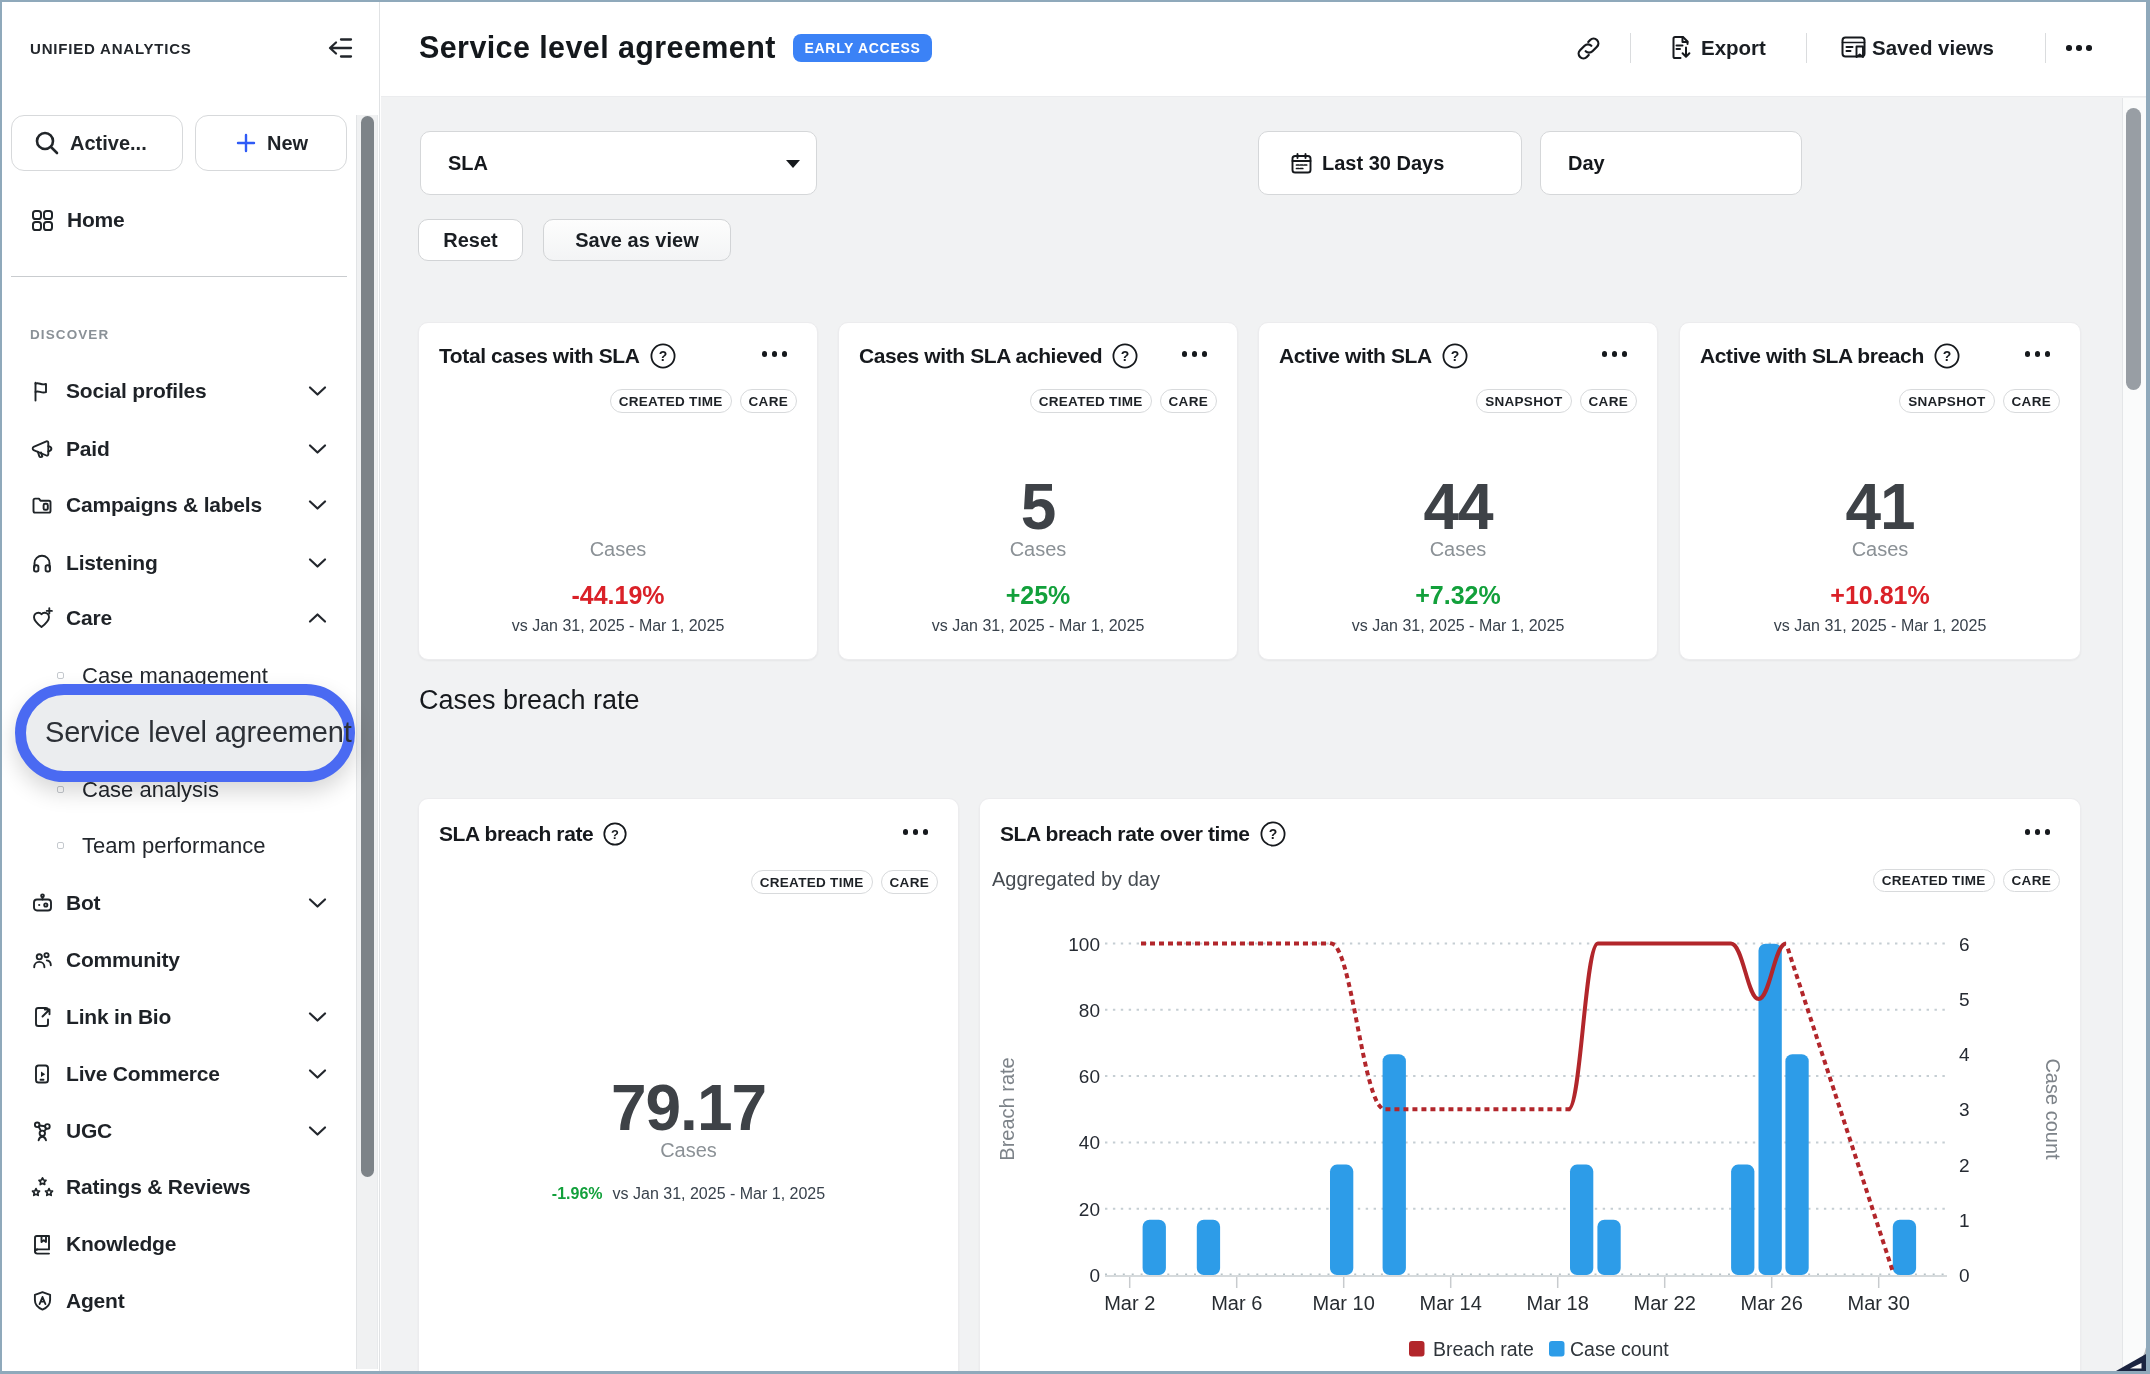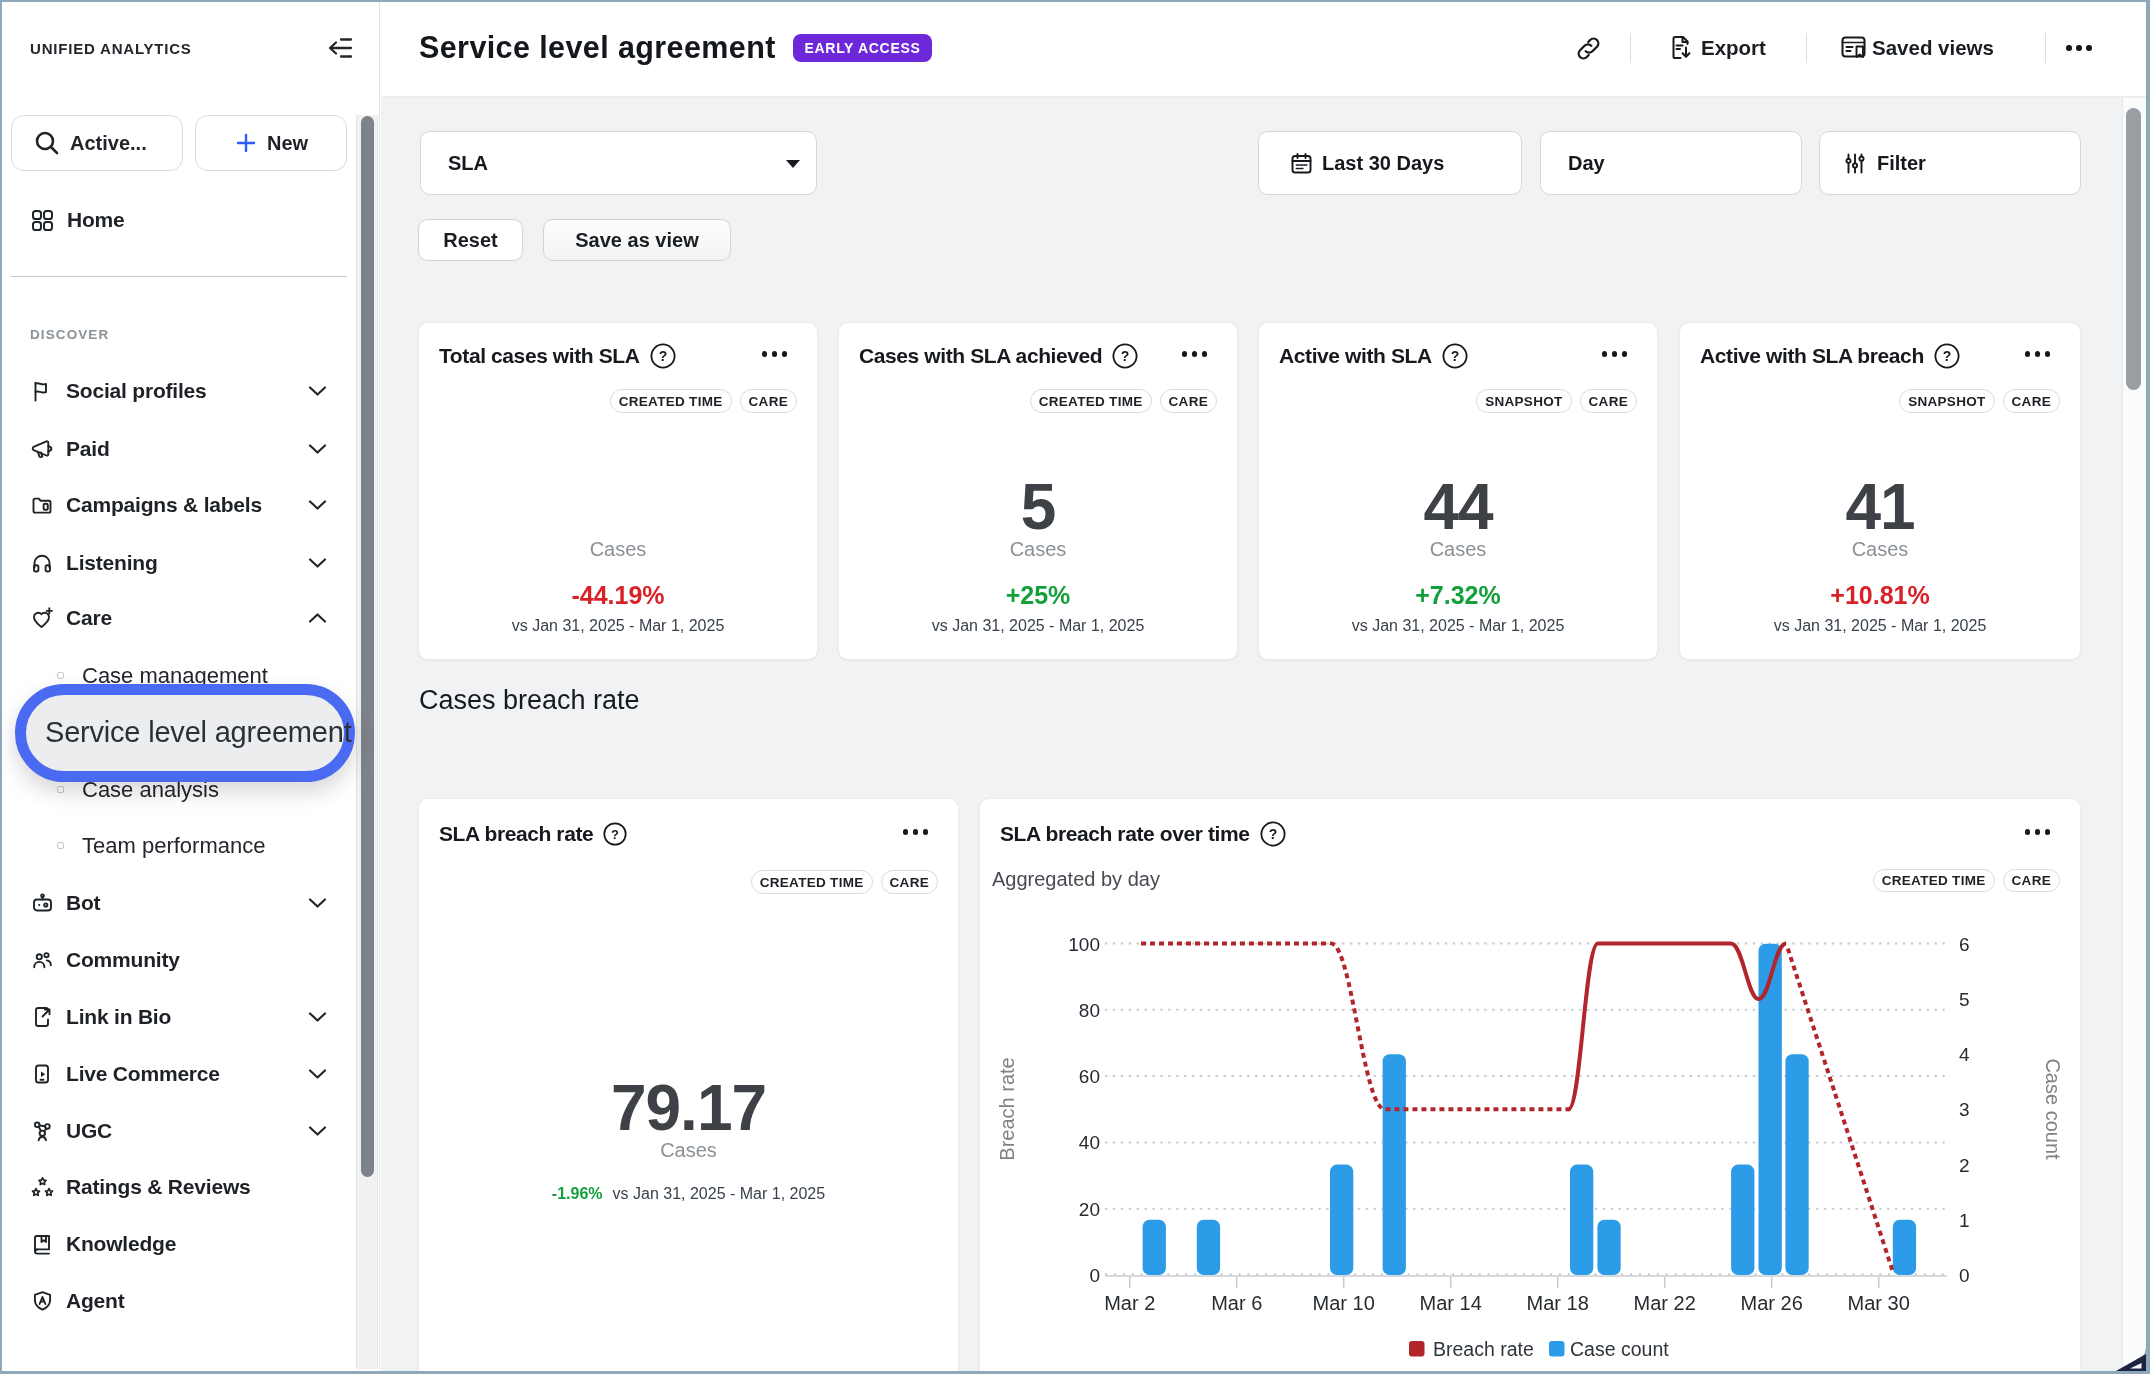--- a/index.html
+++ b/index.html
@@ -26,21 +26,21 @@
 
 #hl{position:absolute;left:15px;top:684px;width:340px;height:98px;border:11px solid #4a6af2;border-radius:49px;background:#ebedef;z-index:9;box-shadow:0 10px 22px rgba(0,0,0,.16)}
 #hl span{position:absolute;left:19px;top:21px;font-size:29px;font-weight:500;color:#2c3036;white-space:nowrap;letter-spacing:-.2px}
 
 #strack{position:absolute;left:356px;top:115px;width:22px;height:1254px;background:#f0f1f2;border-left:1px solid #e2e4e6;border-right:1px solid #e8eaec;z-index:3}
 #sthumb{position:absolute;left:361px;top:116px;width:13px;height:1061px;background:#7d8388;border-radius:7px;z-index:6}
 
 #main{position:absolute;left:381px;top:2px;width:1765px;height:1369px;background:#f1f2f3}
 #header{position:absolute;left:0;top:0;width:1765px;height:95px;background:#fff;border-bottom:1px solid #ebecee}
 .h1{font-size:30.5px;font-weight:700;color:#14181c;letter-spacing:.4px}
-.badge{position:absolute;background:#6d28d9;color:#fff;border-radius:8px;font-size:14px;font-weight:700;letter-spacing:.7px;display:flex;align-items:center;justify-content:center}
+.badge{position:absolute;background:#3b82f6;color:#fff;border-radius:8px;font-size:14px;font-weight:700;letter-spacing:.7px;display:flex;align-items:center;justify-content:center}
 .hbtn{font-size:20.5px;font-weight:700;color:#1a1e23}
 .vdiv{position:absolute;width:1px;background:#dadcde}
 
 .fbox{position:absolute;top:131px;height:64px;background:#fff;border:1.5px solid #d5d7d9;border-radius:10px;display:flex;align-items:center}
 .btn{position:absolute;top:219px;height:42px;background:#fff;border:1.5px solid #d2d4d6;border-radius:10px;display:flex;align-items:center;justify-content:center;font-size:20px;font-weight:700;color:#1a1e23}
 .caret{width:0;height:0;border-left:7px solid transparent;border-right:7px solid transparent;border-top:8px solid #16191d;position:absolute}
 .ph{font-size:20px;color:#72787e}
 .fb{font-size:20px;font-weight:700;color:#15181c}
 
 .card{position:absolute;background:#fff;border:1px solid #ececee;border-radius:10px;box-shadow:0 1px 2px rgba(20,24,28,.05)}
@@ -318,29 +318,20 @@
       <svg style="margin-left:31px" width="23" height="23" viewBox="0 0 23 23" fill="none" stroke="#15181c" stroke-width="1.9" stroke-linecap="round" stroke-linejoin="round">
           <rect x="2.5" y="4" width="18" height="16.5" rx="2.6"></rect>
           <path d="M2.5 9h18M7.5 2v4M15.5 2v4"></path>
           <path d="M6.5 13h2.4M10.4 13h2.4M14.3 13h2.4M6.5 16.5h2.4M10.4 16.5h2.4" stroke-width="1.7"></path>
         </svg>
       <span class="fb" style="margin-left:9px">Last 30 Days</span>
     </div>
     <div class="fbox" style="left:1540px;width:262px">
       <span class="fb" style="margin-left:27px">Day</span>
     </div>
-    <div class="fbox" style="left:1819px;width:262px">
-      <svg style="margin-left:24px" width="22" height="23" viewBox="0 0 22 23" fill="none" stroke="#15181c" stroke-width="1.9" stroke-linecap="round">
-          <path d="M4.5 2.5v4.2M4.5 11v9.5M11 2.5v9M11 16v4.5M17.5 2.5v2M17.5 9v11.5"></path>
-          <circle cx="4.5" cy="8.8" r="2.1"></circle>
-          <circle cx="11" cy="13.5" r="2.1"></circle>
-          <circle cx="17.5" cy="6.7" r="2.1"></circle>
-        </svg>
-      <span class="fb" style="margin-left:11px">Filter</span>
-    </div>
     <div class="btn" style="left:418px;width:105px">Reset</div>
     <div class="btn" style="left:543px;width:188px;background:linear-gradient(#fdfdfd,#f3f4f5)">Save as view</div>
 
     <div class="card" style="left:418px;top:322px;width:400px;height:338px">
       <div class="row" style="left:20px;top:20px;height:26px">
           <span class="ctitle">Total cases with SLA</span>
         <svg class="qm" width="26" height="26" viewBox="0 0 26 26">
             <circle cx="13" cy="13" r="11.6" fill="none" stroke="#16191d" stroke-width="1.8"></circle>
             <text x="13" y="18" text-anchor="middle" font-size="14" font-weight="600" fill="#16191d" font-family="Liberation Sans">?</text>
           </svg>

